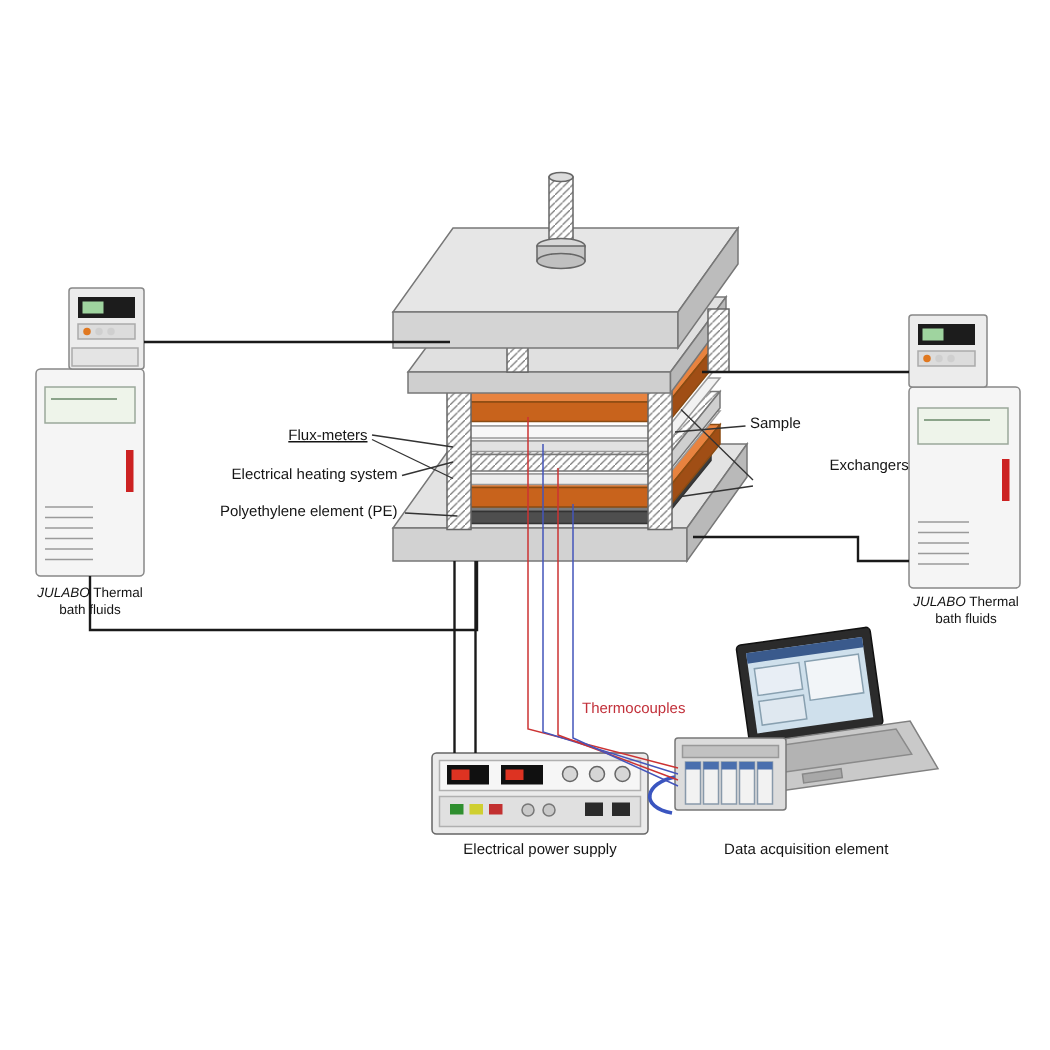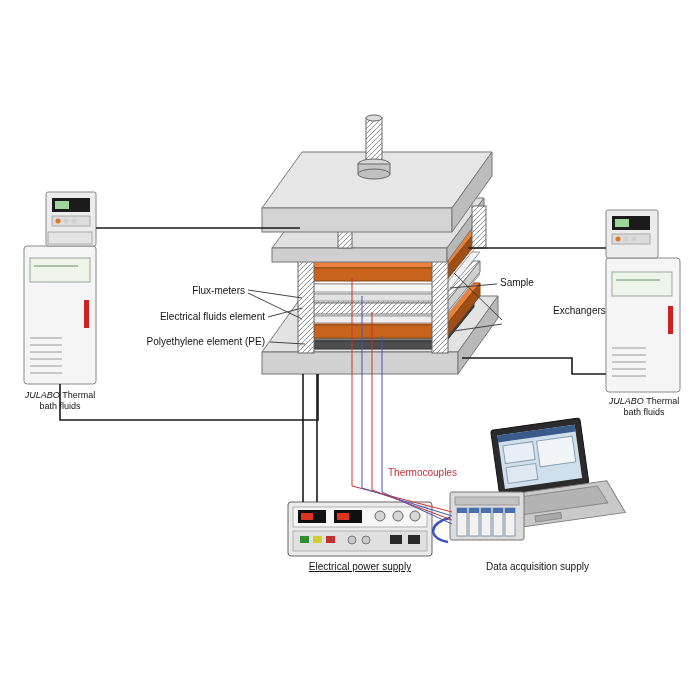--- a/index.html
+++ b/index.html
@@ -216,35 +216,35 @@
     <path d="M248,290 L302,298"></path>
     <path d="M248,293 L302,319"></path>
     <path d="M268,317 L302,308"></path>
     <path d="M270,342 L305,344"></path>
     <path d="M497,284 L450,288"></path>
     <path d="M502,320 L454,273"></path>
     <path d="M502,324 L454,331"></path>
   </g>
 </svg>
 
-<div class="lbl rt" style="left:150px;top:285px;width:95px;">Flux-meters</div>
-
-<div class="lbl rt" style="left:105px;top:311px;width:160px;">Electrical fluids element</div>
+<div class="lbl rt" style="left:150px;top:285px;width:95px;text-decoration:underline;">Flux-meters</div>
+
+<div class="lbl rt" style="left:105px;top:311px;width:160px;">Electrical heating system</div>
 
 <div class="lbl rt" style="left:100px;top:336px;width:165px;">Polyethylene element (PE)</div>
 
 <div class="lbl" style="left:500px;top:277px;">Sample</div>
 
 <div class="lbl" style="left:505px;top:305px;margin-left:48px;">Exchangers</div>
 
 <div class="lbl red" style="left:388px;top:467px;">Thermocouples</div>
 
-<div class="lbl ctr" style="left:288px;top:561px;width:144px;text-decoration:underline;">Electrical power supply</div>
-
-<div class="lbl ctr" style="left:455px;top:561px;width:165px;">Data acquisition supply</div>
+<div class="lbl ctr" style="left:288px;top:561px;width:144px;">Electrical power supply</div>
+
+<div class="lbl ctr" style="left:455px;top:561px;width:165px;">Data acquisition element</div>
 
 <div class="eq-lbl" style="left:14px;top:390px;width:92px;">
   <span class="brand">JULABO</span>
   <span>Thermal</span><br>
   <span>bath fluids</span>
 </div>
 
 <div class="eq-lbl" style="left:598px;top:396px;width:92px;">
   <span class="brand">JULABO</span>
   <span>Thermal</span><br>

